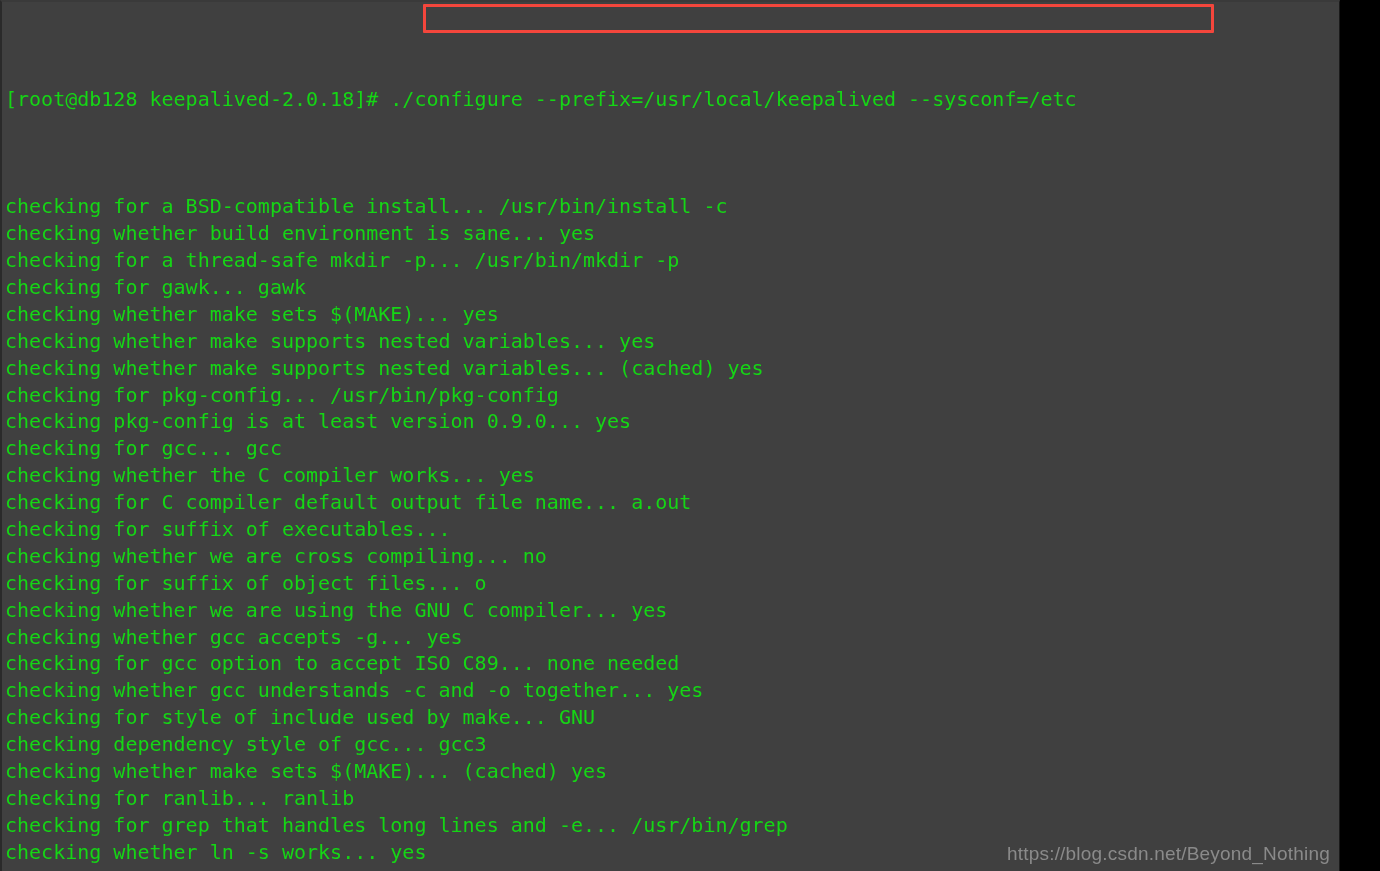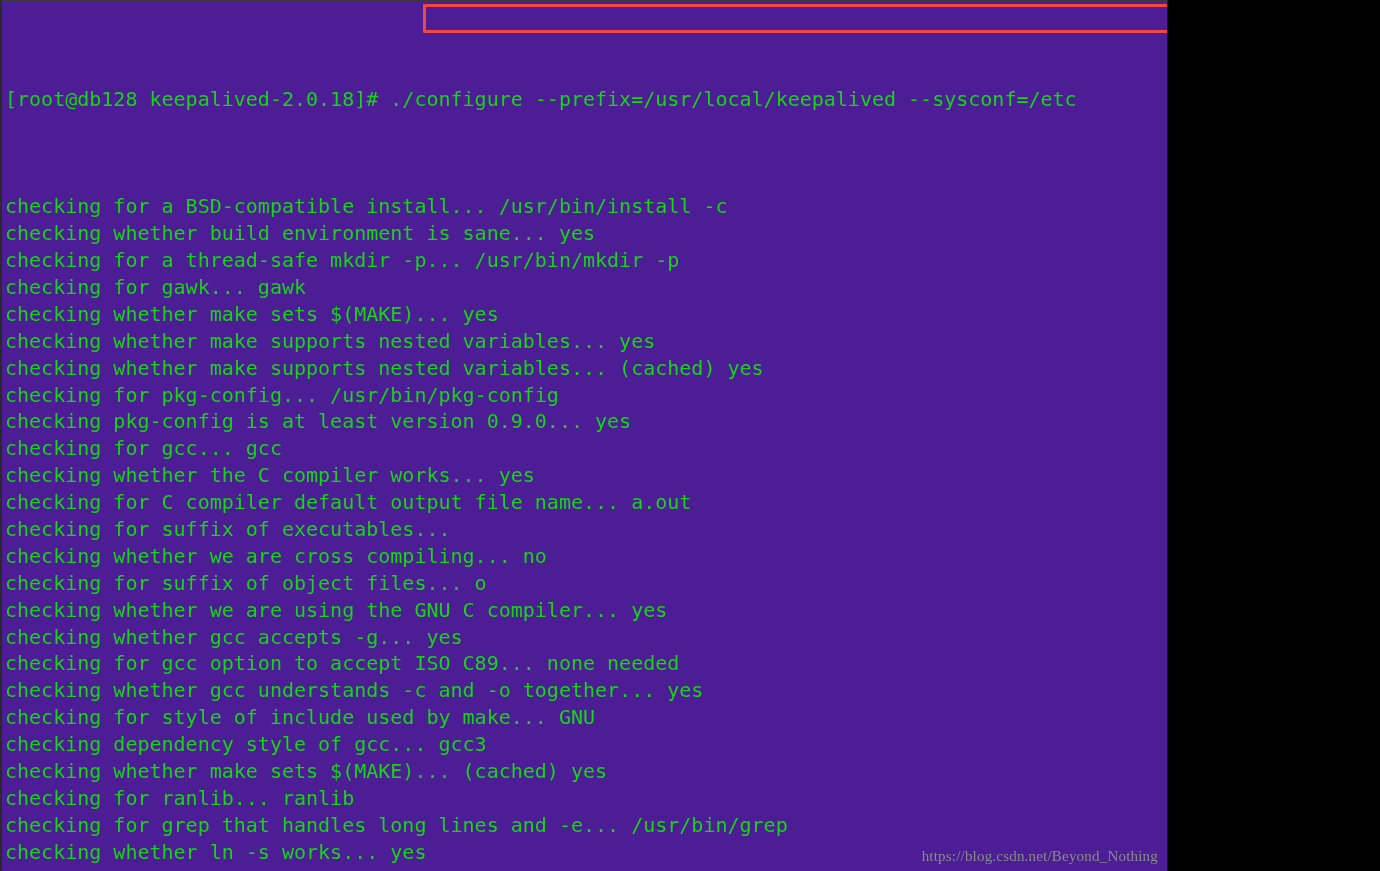--- a/index.html
+++ b/index.html
@@ -3,23 +3,23 @@
 <meta charset="utf-8">
 <title>Terminal</title>
 <style>
   html, body {
     margin: 0;
     padding: 0;
     background: #000000;
   }
   #terminal-window {
     position: relative;
-    width: 1168px;
+    width: 1340px;
     height: 871px;
-    background: #4c1d95;
+    background: #404040;
     overflow: hidden;
     box-sizing: border-box;
     border-top: 2px solid #3a3a3a;
     border-left: 2px solid #2a2a2a;
     border-right: 1px solid #1a1a1a;
     padding-left: 43px;
   }
   #terminal-screen {
     position: absolute;
     left: 0;
@@ -58,22 +58,22 @@
     height: 29px;
     border: 3px solid #f4463c;
     box-sizing: border-box;
     pointer-events: none;
     border-radius: 1px;
   }
   #watermark {
     position: absolute;
     right: 9px;
     bottom: 6px;
-    font-family: Liberation Serif, serif;
-    font-size: 15px;
+    font-family: Liberation Sans, sans-serif;
+    font-size: 19px;
     color: #8a8a8a;
     letter-spacing: 0.2px;
     white-space: nowrap;
     text-align: right;
   }
 </style>
 </head>
 <body>
 
 <div id="terminal-window">

